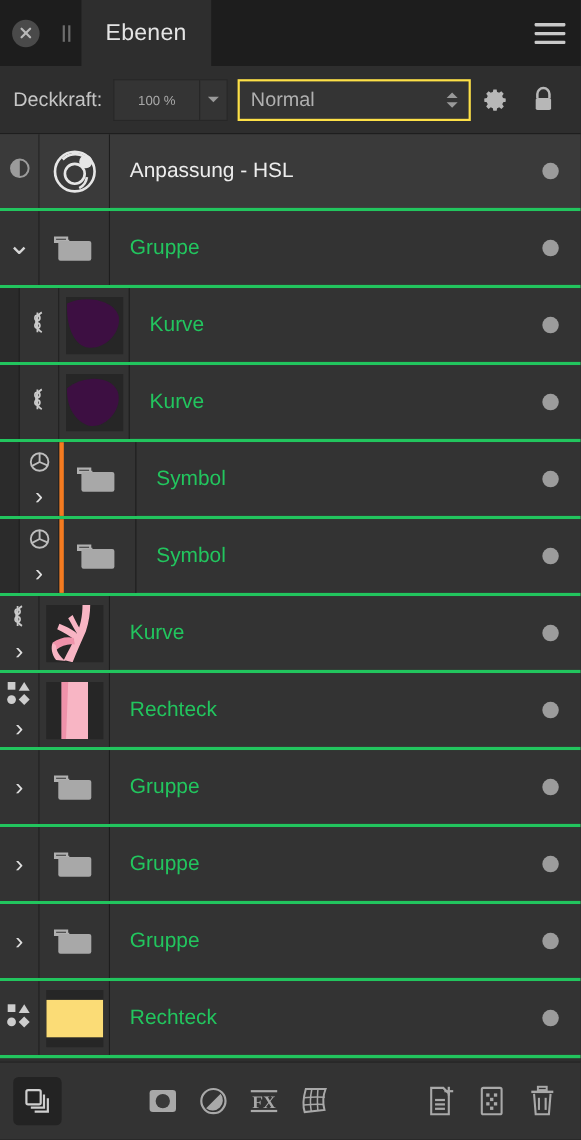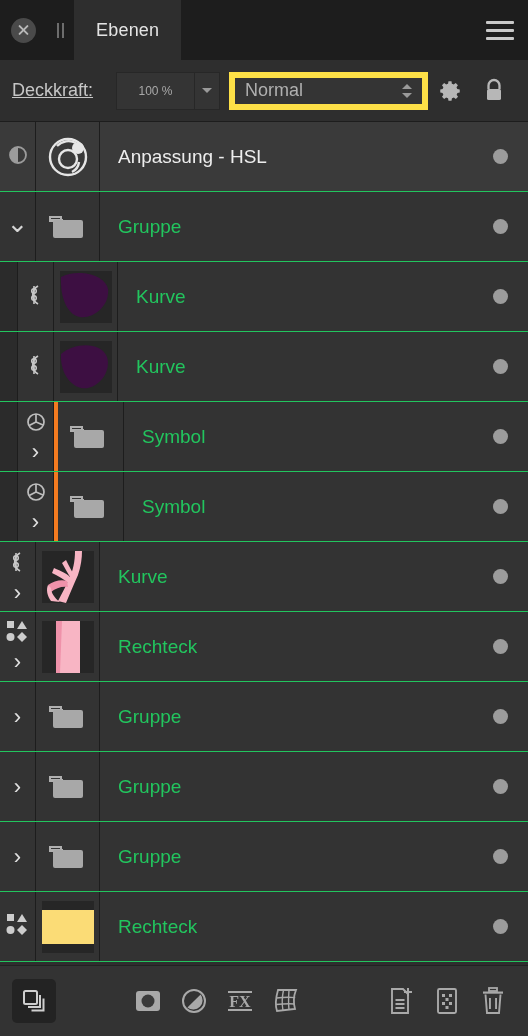--- a/index.html
+++ b/index.html
@@ -26,60 +26,60 @@
     content: ""; position: absolute; width: 13px; height: 2px; background: #b9b9b9; border-radius: 1px;
   }
   .x-circle::before { transform: rotate(45deg); }
   .x-circle::after  { transform: rotate(-45deg); }
 
   .tb-grip { width: 28px; display: flex; align-items: center; justify-content: center; gap: 3px; }
   .tb-grip i { display: block; width: 2px; height: 15px; background: #6d6d6d; }
 
   .tab {
     background: #2e2e2e; display: flex; align-items: center; padding: 0 22px;
-    color: #e4e4e4; font-size: 18px; letter-spacing: .2px;
+    color: #e4e4e4; font-size: 21px; letter-spacing: .2px;
   }
   .tb-spacer { flex: 1; }
   .tb-menu { width: 56px; display: flex; flex-direction: column; align-items: center; justify-content: center; gap: 5px; }
   .tb-menu i { display: block; width: 28px; height: 3px; background: #c9c9c9; border-radius: 1px; }
 
   
   .optionsbar {
     height: 62px; flex: 0 0 62px; background: #2e2e2e; display: flex; align-items: center;
     padding: 0 12px; gap: 0; border-bottom: 1px solid #1d1d1d;
   }
-  .opt-label { color: #c6c6c6; font-size: 18px; margin-right: 23px; text-decoration: underline; }
+  .opt-label { color: #c6c6c6; font-size: 18px; margin-right: 10px; }
   .opacity-group { display: flex; height: 38px; }
   .opacity-field {
     width: 78px; background: #343434; border: 1px solid #272727; border-right: none;
     display: flex; align-items: center; justify-content: center;
     color: #a8a8a8; font-size: 12px;
   }
   .opacity-step {
     width: 26px; background: #343434; border: 1px solid #272727;
     display: flex; align-items: center; justify-content: center;
   }
   .chev-d { width: 0; height: 0; border-left: 5px solid transparent; border-right: 5px solid transparent; border-top: 5px solid #9a9a9a; }
 
   .blend-select {
-    flex: 1; height: 38px; margin-left: 9px; background: #343434; border: 6px solid #fde047;
+    flex: 1; height: 38px; margin-left: 9px; background: #343434; border: 2px solid #fde047;
     display: flex; align-items: center; padding: 0 10px; color: #b0b0b0; font-size: 18px;
     position: relative;
   }
   .blend-select .updown { margin-left: auto; display: flex; flex-direction: column; gap: 4px; align-items: center; }
   .updown .u { width: 0; height: 0; border-left: 5px solid transparent; border-right: 5px solid transparent; border-bottom: 5px solid #9a9a9a; }
   .updown .d { width: 0; height: 0; border-left: 5px solid transparent; border-right: 5px solid transparent; border-top: 5px solid #9a9a9a; }
 
   .opt-icon { width: 44px; display: flex; align-items: center; justify-content: center; }
 
   
   .layerlist { flex: 1 1 auto; background: #2e2e2e; overflow: hidden; }
   .row {
     display: flex; align-items: stretch; height: 70px;
-    border-bottom: 1px solid #22c55e; background: #333333; position: relative;
+    border-bottom: 3px solid #22c55e; background: #333333; position: relative;
   }
   .row.selected { background: #3a3a3a; }
   .indent { background: #2b2b2b; flex: 0 0 auto; border-right: 1px solid #1d1d1d; }
 
   .ctrlcol {
     flex: 0 0 36px; background: #333333; border-right: 1px solid #1d1d1d;
     display: flex; flex-direction: column; align-items: center; justify-content: center; gap: 4px;
   }
 
   .thumbwrap {

